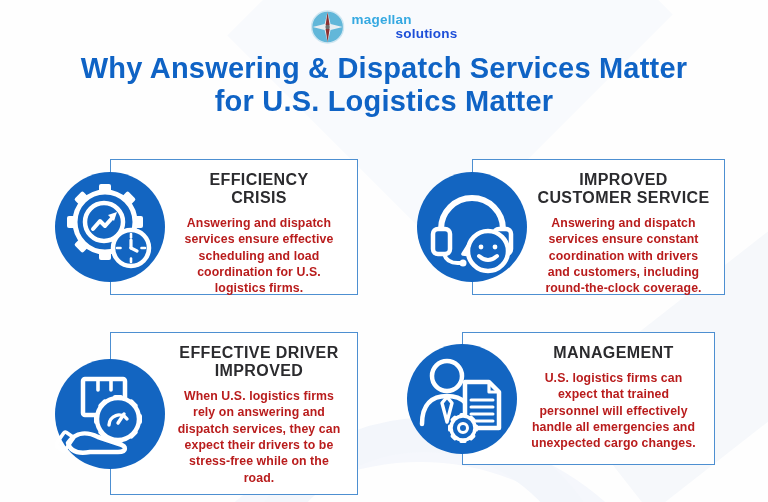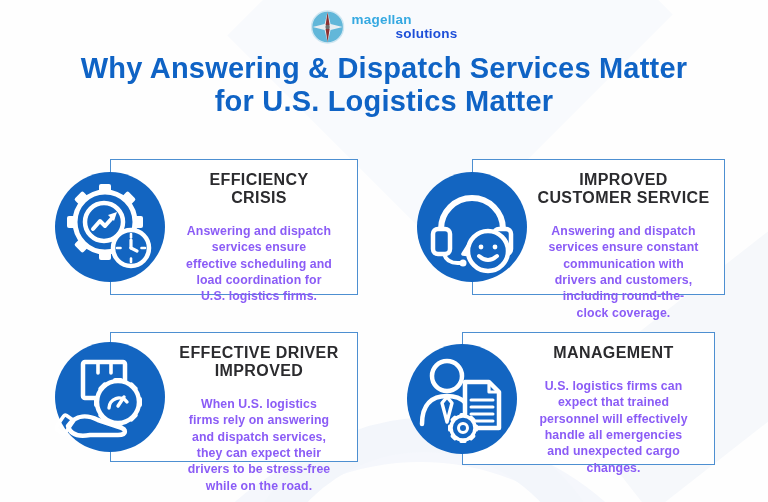--- a/index.html
+++ b/index.html
@@ -26,26 +26,26 @@
   
   .main-title{position:absolute;z-index:3;top:52px;left:0;width:768px;text-align:center;
     color:#0f63c5;font-weight:bold;font-size:29px;line-height:1.14;letter-spacing:0.2px;margin:0;}
   .main-title span{display:block;}
 
   
   .card{position:absolute;z-index:2;background:#ffffff;border:1.6px solid #4d8fd1;
         box-sizing:border-box;text-align:center;}
   .card-1{left:110px;top:159px;width:248px;height:136px;}
   .card-2{left:472px;top:159px;width:253px;height:136px;}
-  .card-3{left:110px;top:332px;width:248px;height:130px;}
+  .card-3{left:110px;top:332px;width:248px;height:163px;}
   .card-4{left:462px;top:332px;width:253px;height:133px;}
   .card-content{padding:11px 8px 8px 58px;}
   .card h2{margin:0 0 7px 0;font-size:16px;line-height:1.12;color:#2b2b2e;letter-spacing:0.4px;font-weight:bold;}
   .card h2 span{display:block;}
-  .card p{margin:16px;font-size:12.3px;line-height:1.33;color:#8b5cf6;font-weight:bold;letter-spacing:0.1px;}
+  .card p{margin:8px;font-size:12.3px;line-height:1.33;color:#b91c1c;font-weight:bold;letter-spacing:0.1px;}
 
   .badge{position:absolute;left:-56px;top:50%;transform:translateY(-50%);
          width:110px;height:110px;border-radius:50%;background:#1365c1;z-index:4;}
   .badge svg{width:110px;height:110px;display:block;}
   .icon-stroke{fill:none;stroke:#ffffff;stroke-linecap:round;stroke-linejoin:round;}
 </style>
 </head>
 <body>
 
 <div id="canvas">
@@ -125,21 +125,21 @@
         <circle cx="64" cy="75" r="2.4" fill="#ffffff"></circle>
         <circle cx="78" cy="75" r="2.4" fill="#ffffff"></circle>
         <path d="M62,84 q9,8 18,0" class="icon-stroke" stroke-width="4"></path>
       </svg>
     </div>
     <div class="card-content">
       <h2>
         <span>IMPROVED</span>
         <span>CUSTOMER SERVICE</span>
       </h2>
-      <p>Answering and dispatch services ensure constant communication with drivers and customers, including round-the-clock coverage.</p>
+      <p>Answering and dispatch services ensure constant coordination with drivers and customers, including round-the-clock coverage.</p>
     </div>
   </section>
 
   <section class="card card-3">
     <div class="badge">
       <svg viewBox="0 0 110 110">
         <rect x="28" y="20" width="42" height="36" rx="2" class="icon-stroke" stroke-width="4.5"></rect>
         <path d="M43,20 v11 M56,20 v11" class="icon-stroke" stroke-width="3.6"></path>
         <g fill="#ffffff">
           <rect x="58" y="36" width="10" height="10" rx="2" transform="rotate(0,63,60)"></rect>

